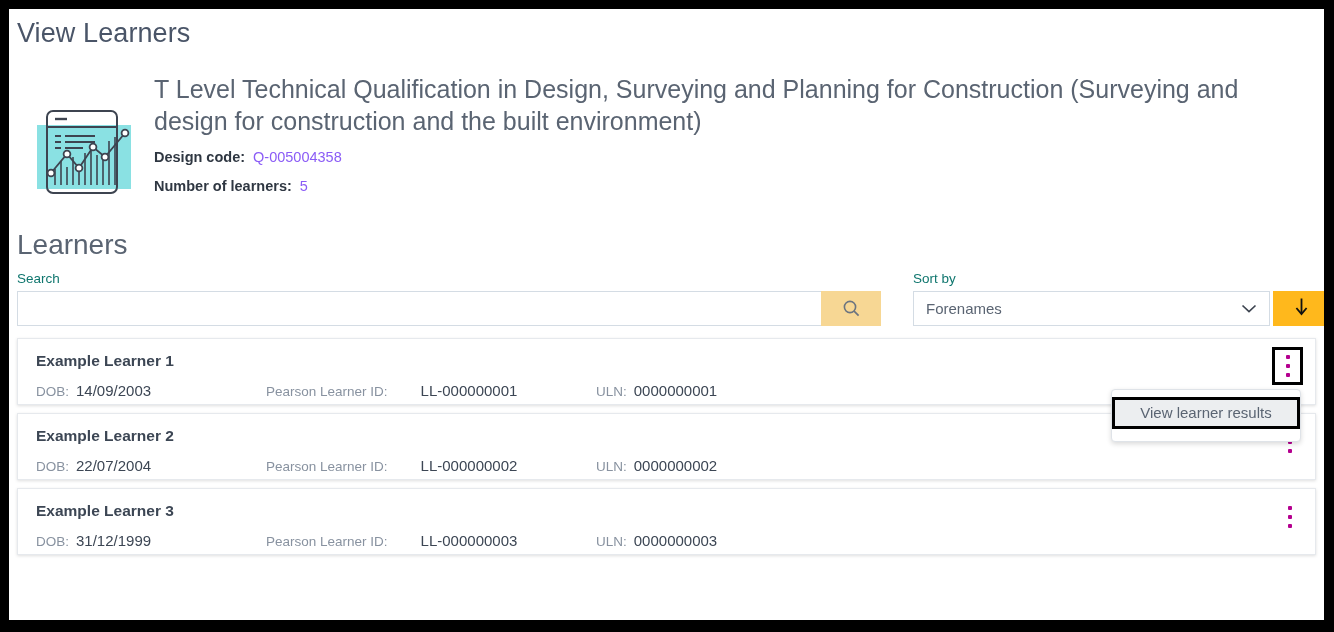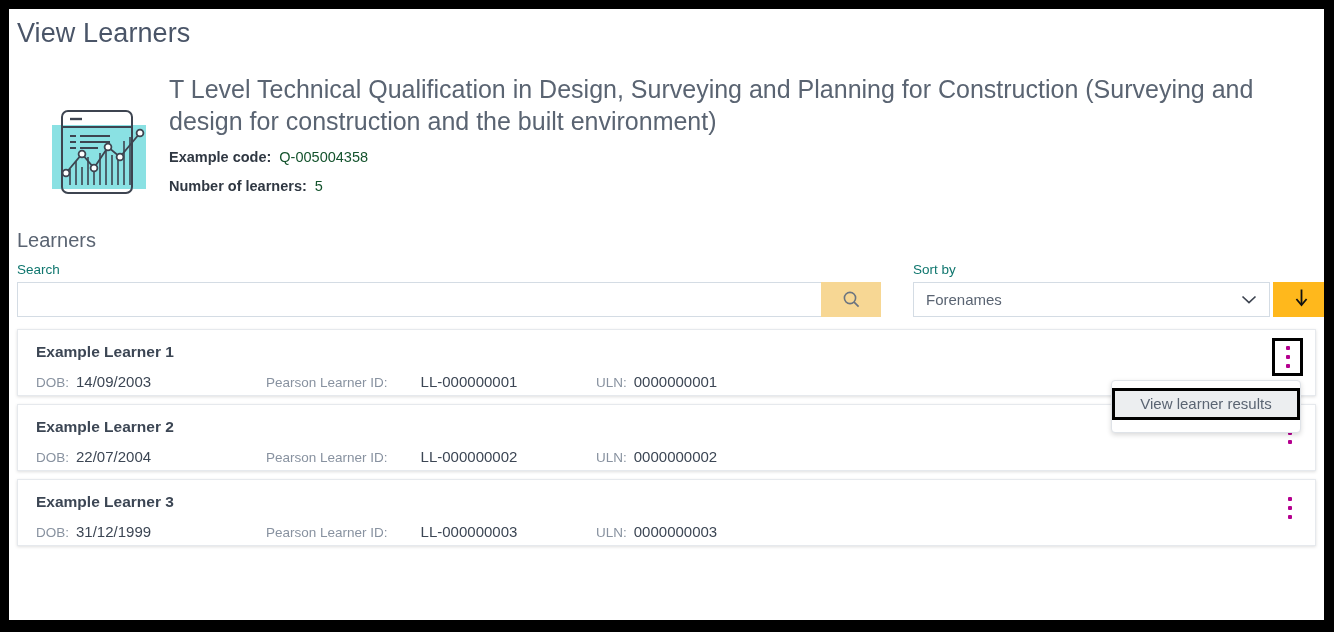--- a/index.html
+++ b/index.html
@@ -37,21 +37,21 @@
     color: #4a5568;
     letter-spacing: .1px;
     padding: 8px 0 0 8px;
     line-height: 1.25;
   }
 
   
   .qual-block {
     display: flex;
     align-items: flex-start;
-    padding: 20px 8px 0 20px;
+    padding: 20px 8px 0 5px;
   }
 
   .qual-icon {
     width: 140px;
     min-width: 140px;
     padding-top: 26px;
     display: flex;
     justify-content: center;
   }
 
@@ -65,26 +65,26 @@
     max-width: 1090px;
   }
 
   .meta-row {
     margin-top: 11px;
     font-size: 14.5px;
     color: #3a4250;
     line-height: 1.2;
   }
   .meta-row .meta-label { font-weight: 700; color: #2f3742; }
-  .meta-row .meta-value { color: #14532d; margin-left: 8px; font-weight: 400; }
+  .meta-row .meta-value { color: #8b5cf6; margin-left: 8px; font-weight: 400; }
   .meta-row + .meta-row { margin-top: 12px; }
 
   
   .section-heading {
-    font-size: 20px;
+    font-size: 28px;
     font-weight: 400;
     color: #5a6472;
     padding: 22px 0 0 8px;
   }
 
   .controls {
     display: flex;
     align-items: flex-end;
     padding: 10px 8px 0 8px;
     gap: 0;
@@ -311,21 +311,21 @@
               <circle cx="94" cy="36" r="3.4"></circle>
             </g>
           </svg>
         </span>
       </div>
 
       <div class="qual-text">
         <div class="qual-title">T Level Technical Qualification in Design, Surveying and Planning for Construction (Surveying and design for construction and the built environment)</div>
 
         <div class="meta-row">
-          <span class="meta-label">Example code:</span><span class="meta-value">Q-005004358</span>
+          <span class="meta-label">Design code:</span><span class="meta-value">Q-005004358</span>
         </div>
 
         <div class="meta-row">
           <span class="meta-label">Number of learners:</span><span class="meta-value">5</span>
         </div>
       </div>
     </div>
 
     <h2 class="section-heading">Learners</h2>
 

